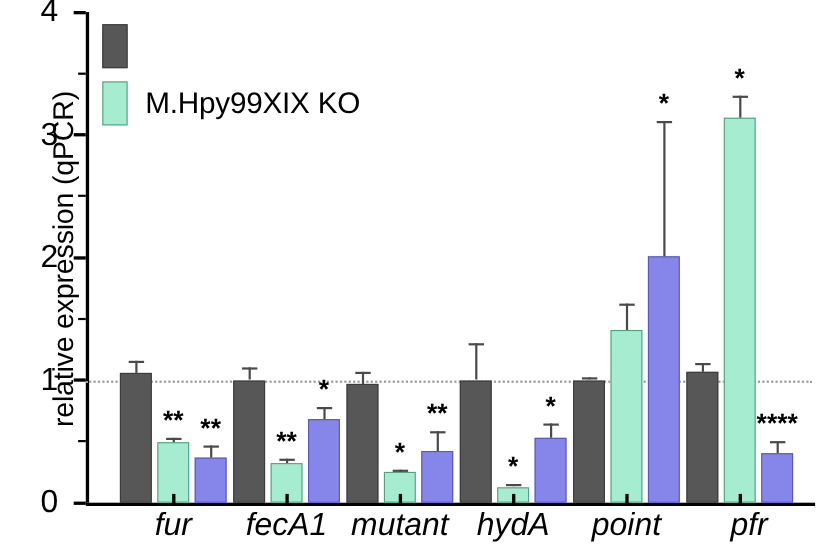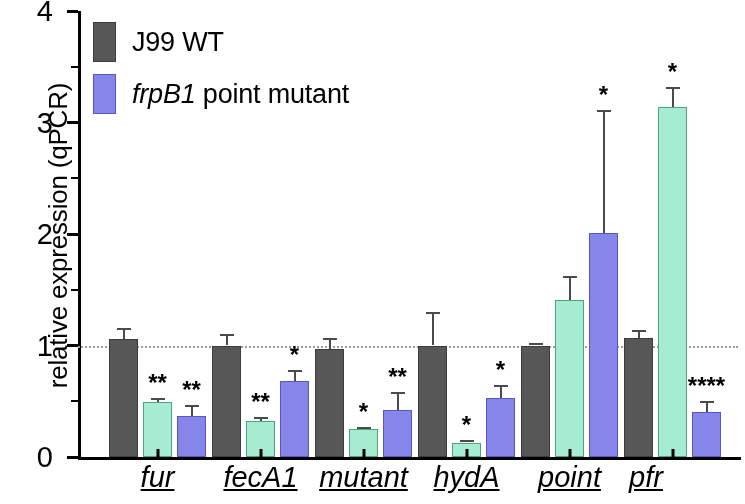--- a/index.html
+++ b/index.html
@@ -148,21 +148,20 @@
   }
   .xgroup-label {
     position: absolute;
     top: 462px;
     font-size: 29px;
     font-style: italic;
     color: #000;
     white-space: nowrap;
     transform: translateX(-50%);
     line-height: 1.1;
-    text-decoration: underline;
   }
 
   
   #legend {
     position: absolute;
     left: 93px;
     top: 16px;
   }
   .legend-row {
     display: flex;
@@ -302,27 +301,26 @@
       <div class="xgroup-label" style="left: 157.5px;">fur</div>
       <div class="xtick" style="left: 260.5px;"></div>
       <div class="xgroup-label" style="left: 260.5px;">fecA1</div>
       <div class="xtick" style="left: 363.5px;"></div>
       <div class="xgroup-label" style="left: 363.5px;">mutant</div>
       <div class="xtick" style="left: 466.5px;"></div>
       <div class="xgroup-label" style="left: 466.5px;">hydA</div>
       <div class="xtick" style="left: 569.5px;"></div>
       <div class="xgroup-label" style="left: 569.5px;">point</div>
       <div class="xtick" style="left: 672.5px;"></div>
-      <div class="xgroup-label" style="left: 646px;">pfr</div>
+      <div class="xgroup-label" style="left: 681px;">pfr</div>
     </div>
 
   <div id="legend">
       <div class="legend-row">
         <div class="legend-swatch wt"></div>
-        <div class="legend-text">J99 WT</div>
       </div>
       <div class="legend-row">
-        <div class="legend-swatch mut"></div>
-        <div class="legend-text"><span class="em">frpB1</span> point mutant</div>
+        <div class="legend-swatch ko"></div>
+        <div class="legend-text">M.Hpy99XIX KO</div>
       </div>
     </div>
 
 </div>
 
 </body></html>

